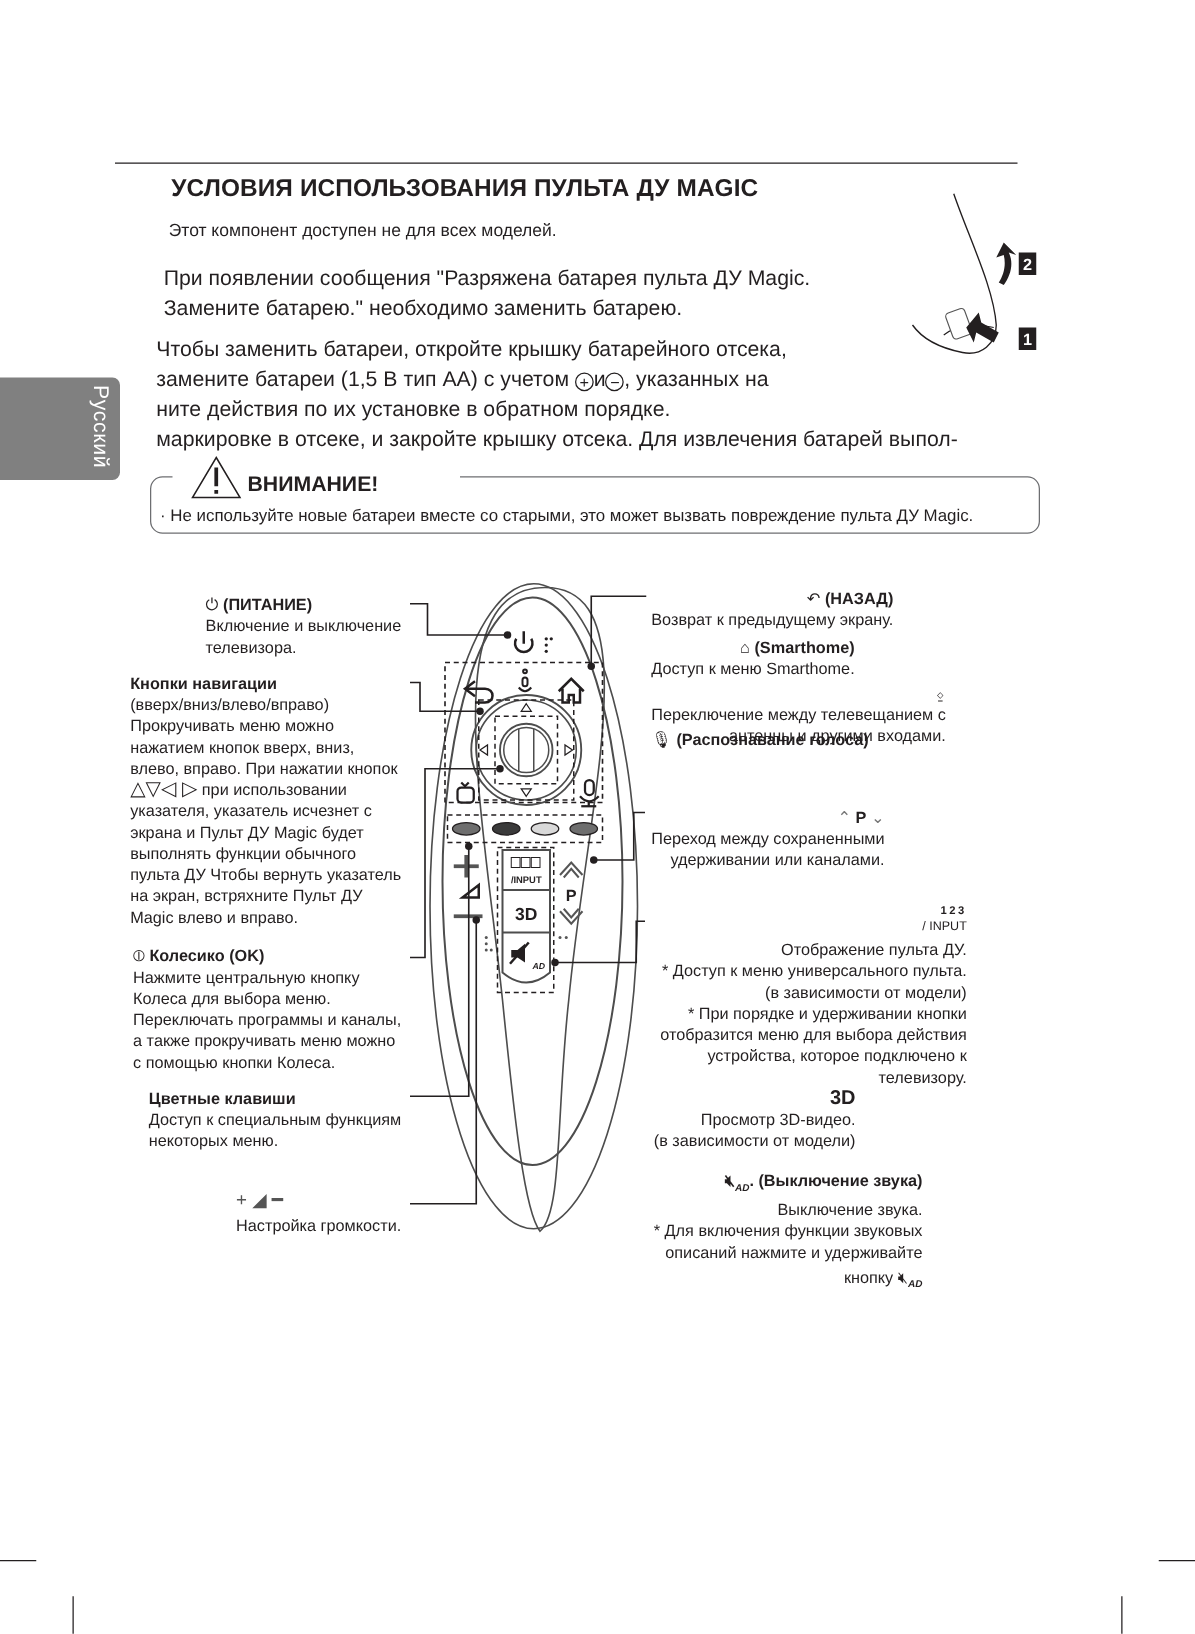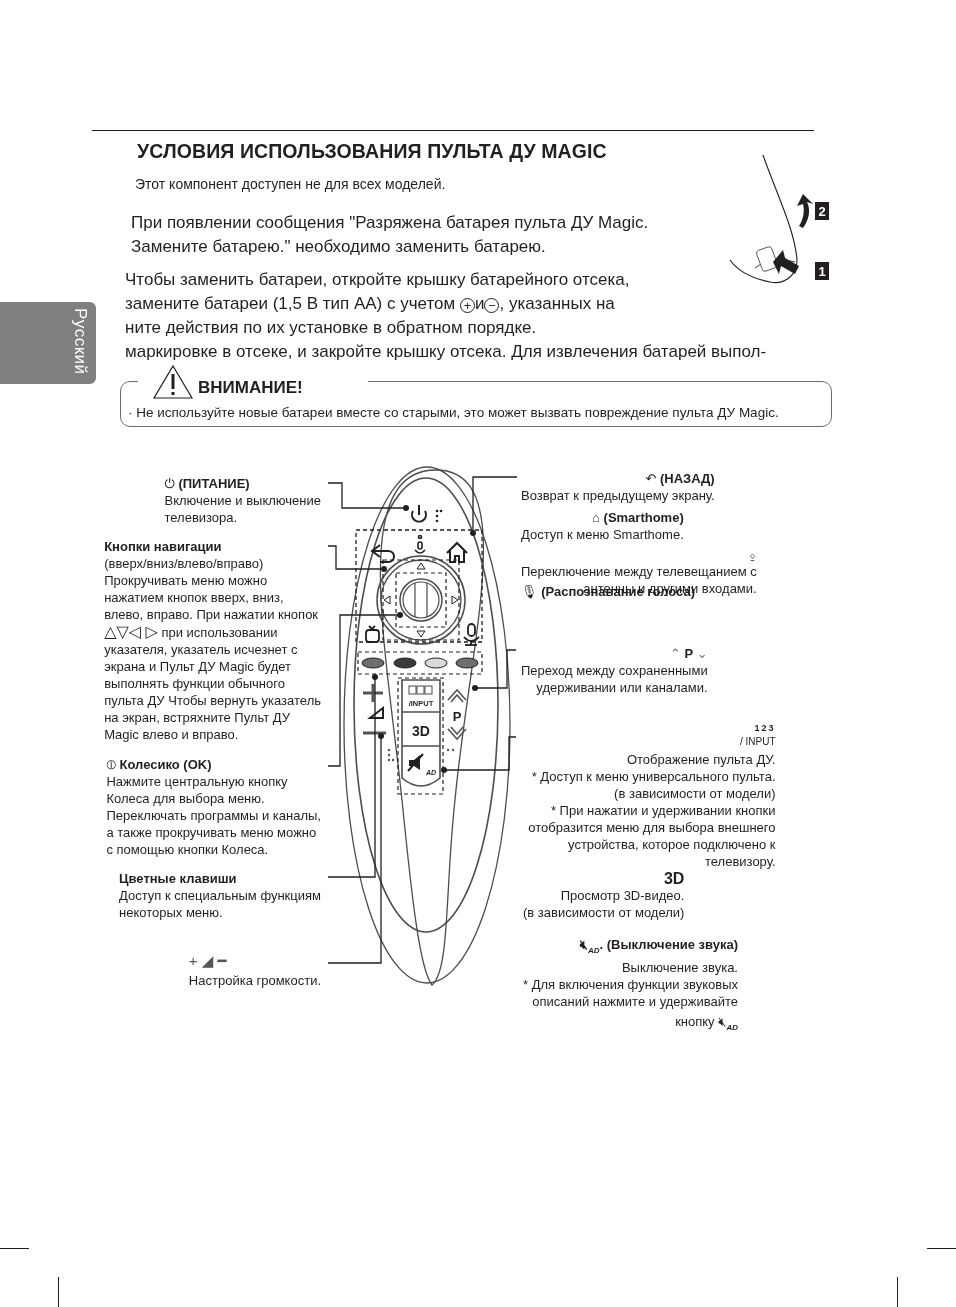--- a/index.html
+++ b/index.html
@@ -258,22 +258,22 @@
   <div>Переход между сохраненными</div>
   <div>удерживании или каналами.</div>
 </div>
 
 <div class="abs lbl right-col" style="left:521px;top:720px">
   <div class="sup-icon" style="letter-spacing:2px">123</div>
   <div style="font-size:10px;line-height:10px">/ INPUT</div>
   <div style="margin-top:4px">Отображение пульта ДУ.</div>
   <div>* Доступ к меню универсального пульта.</div>
   <div style="white-space:pre">  (в зависимости от модели)</div>
-  <div>* При нажатии и удерживании кнопки</div>
-  <div style="white-space:pre">  отобразится меню для выбора внешнего</div>
+  <div>* При порядке и удерживании кнопки</div>
+  <div style="white-space:pre">  отобразится меню для выбора действия</div>
   <div style="white-space:pre">  устройства, которое подключено к</div>
   <div style="white-space:pre">  телевизору.</div>
 </div>
 
 <div class="abs lbl right-col" style="left:523px;top:870px">
   <div style="font-weight:bold;font-size:16px">3D</div>
   <div>Просмотр 3D-видео.</div>
   <div>(в зависимости от модели)</div>
 </div>
 

